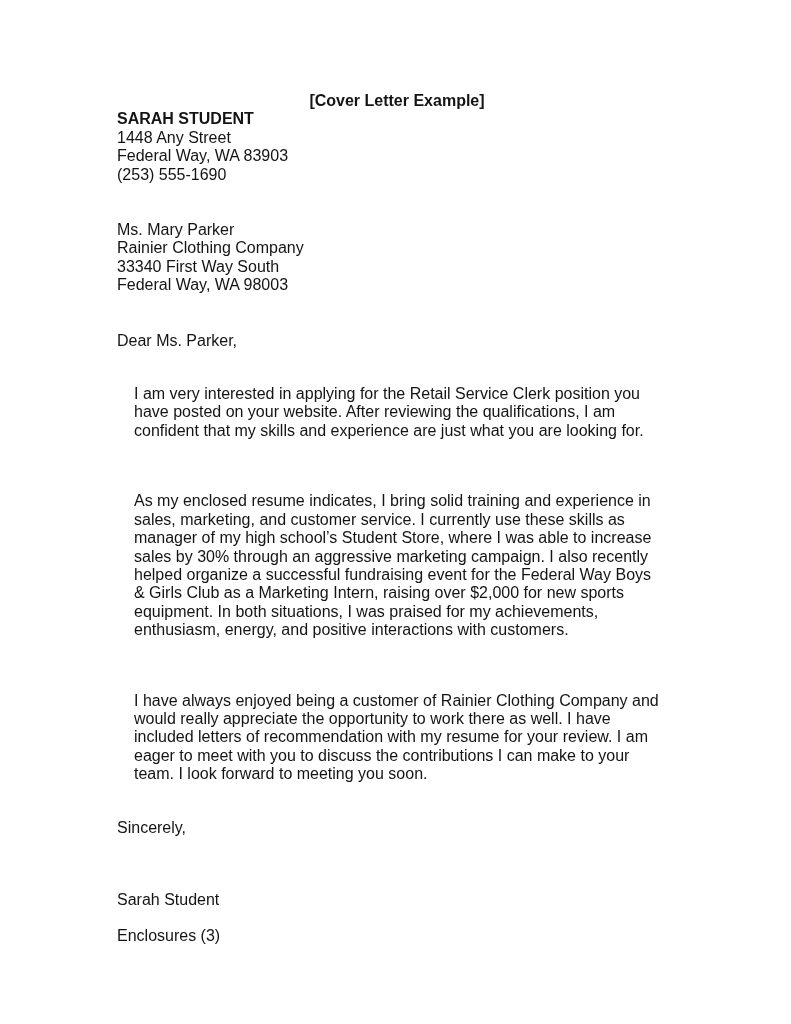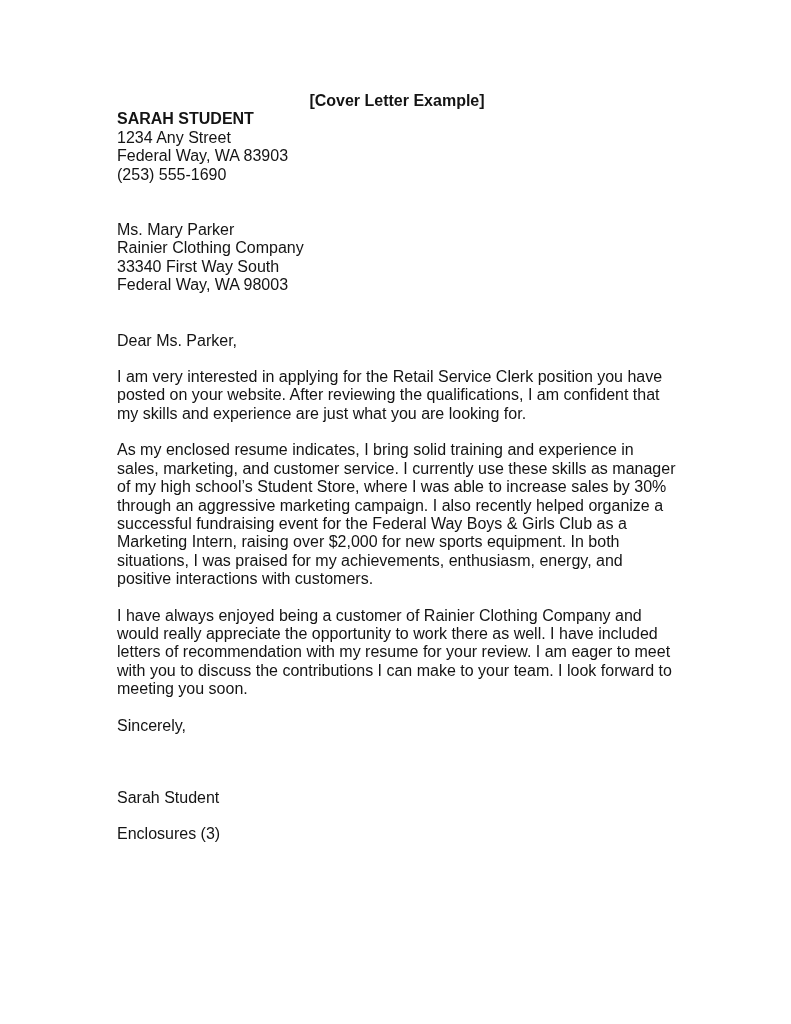--- a/index.html
+++ b/index.html
@@ -33,35 +33,35 @@
   }
   .sender-name {
     font-weight: bold;
   }
   .block { margin: 0; }
   .block div { margin: 0; }
   .gap-2 { height: 37px; }   
   .gap-1 { height: 18px; }   
   .gap-3 { height: 54px; }   
   p.para {
-    margin: 0;
+    margin: 17px;
     padding: 0;
   }
 </style>
 </head>
 <body>
 
 <div class="page">
   <div class="letter">
 
     <div class="heading">[Cover Letter Example]</div>
 
     <div class="block">
       <div class="sender-name">SARAH STUDENT</div>
-      <div>1234 Any Street</div>
+      <div>1448 Any Street</div>
       <div>Federal Way, WA 83903</div>
       <div>(253) 555-1690</div>
     </div>
 
     <div class="gap-2"></div>
 
     <div class="block">
       <div>Ms. Mary Parker</div>
       <div>Rainier Clothing Company</div>
       <div>33340 First Way South</div>

